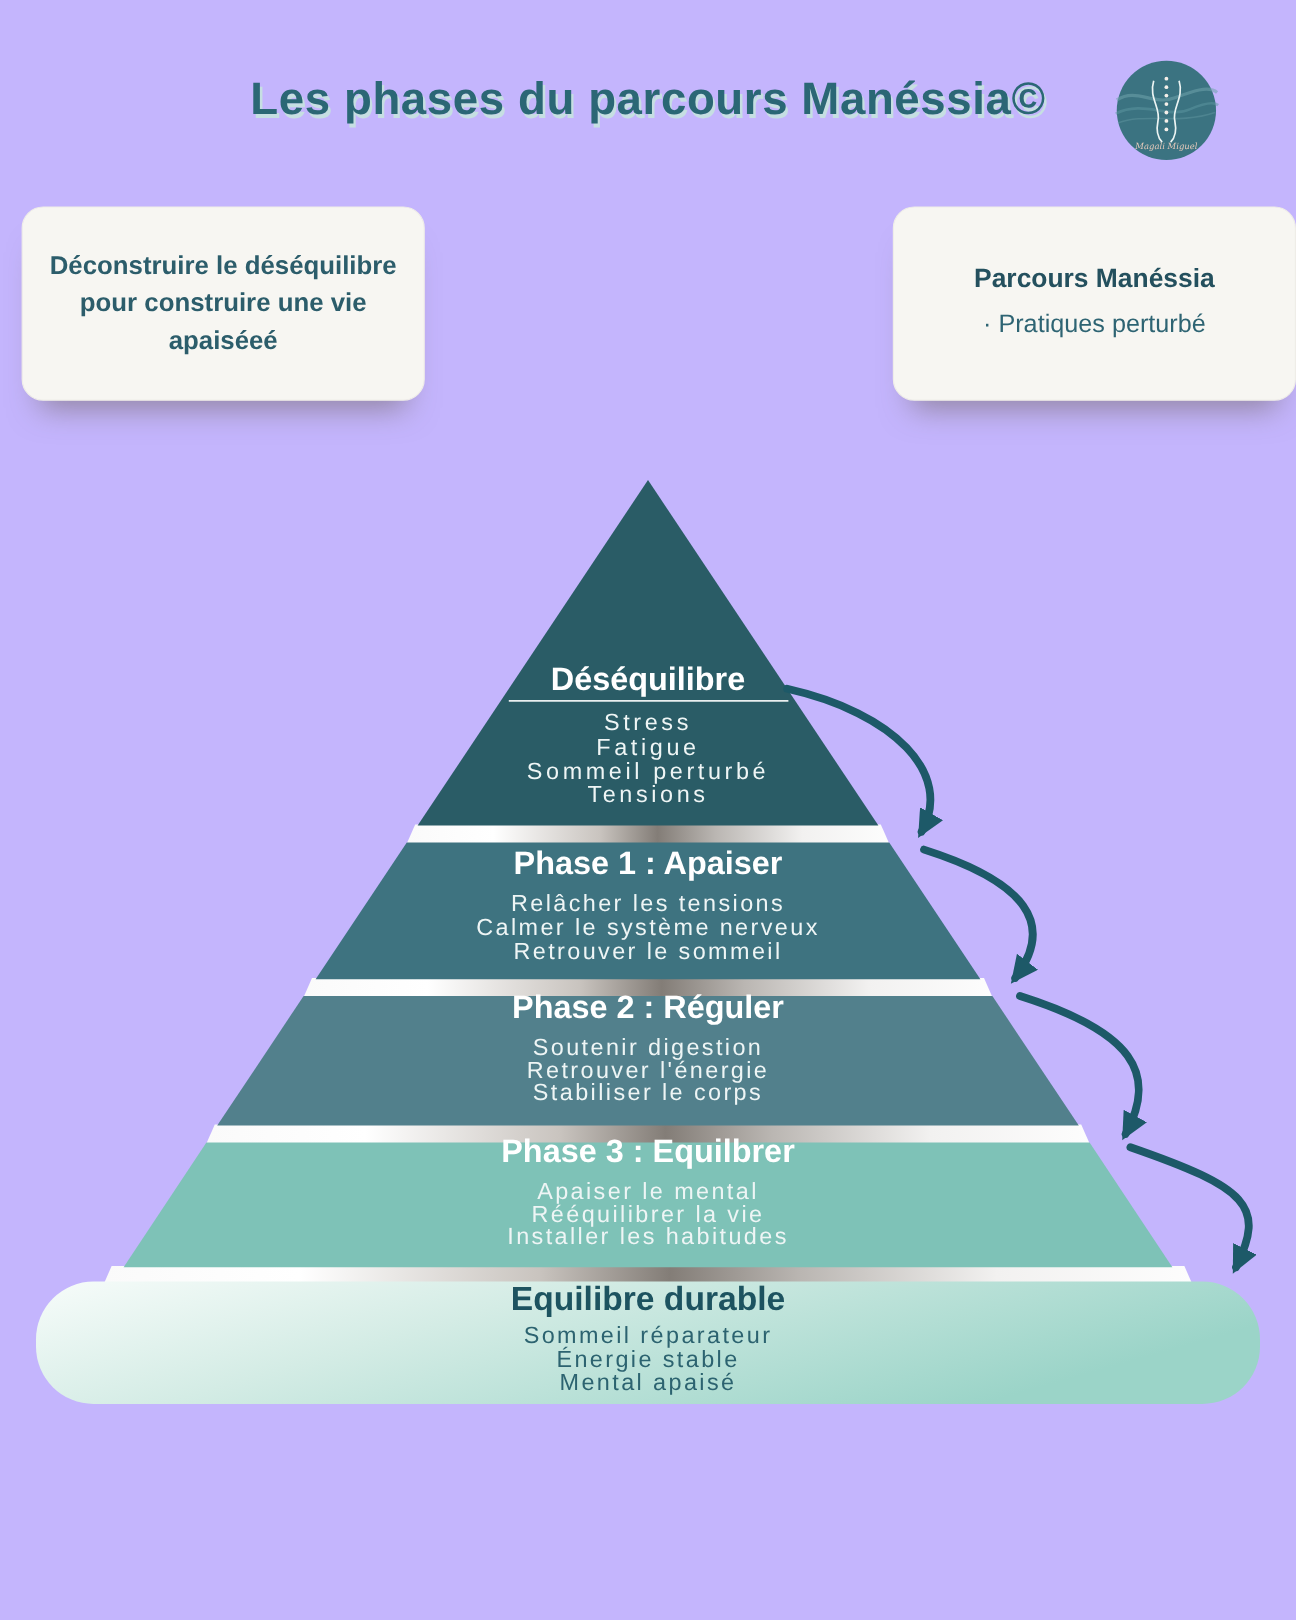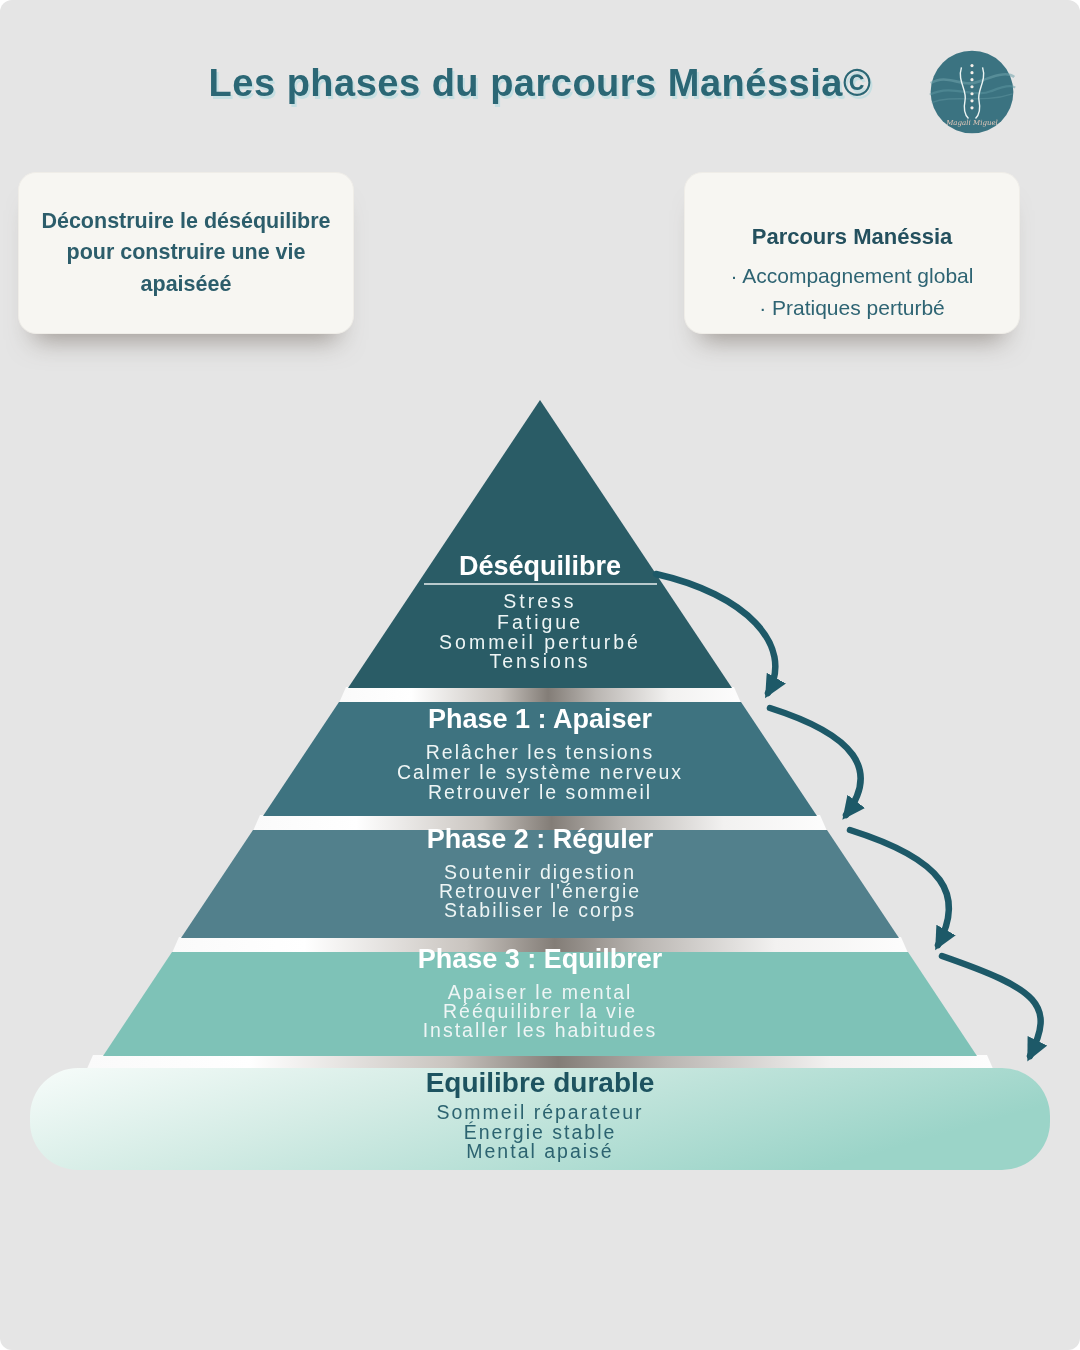--- a/index.html
+++ b/index.html
@@ -1,35 +1,34 @@
 <!DOCTYPE html>
 <html><head>
 <meta charset="utf-8">
 <style>
   html,body{margin:0;padding:0;background:#ffffff;}
   .page{
-    position:relative;width:1080px;height:1350px;background:#e5e5e5;overflow:hidden;
+    position:relative;width:1080px;height:1350px;background:#c4b5fd;overflow:hidden;
     font-family:"Liberation Sans", sans-serif;
-    border-radius:12px;
   }
   .page-title{
     position:absolute;left:0;top:62px;width:1080px;margin:0;
     text-align:center;font-size:38px;font-weight:bold;color:#2b6775;
     text-shadow:2px 3px 0 #c6dfe2;letter-spacing:0.5px;
   }
   .logo{position:absolute;left:928px;top:48px;width:88px;height:88px;}
   .card{
     position:absolute;top:172px;width:336px;height:162px;border-radius:18px;
     background:#f7f6f2;border:1px solid #efede8;
     box-shadow:0 22px 26px -16px rgba(100,90,80,0.55);
     display:flex;flex-direction:column;justify-content:center;align-items:center;
     box-sizing:border-box;padding:10px 14px;
   }
   .card-left{left:18px;}
-  .card-right{left:684px;justify-content:flex-end;}
+  .card-right{left:744px;}
   .intro-text{
     margin:0;text-align:center;font-size:21.5px;font-weight:bold;color:#2c5d6b;line-height:1.45;
   }
   .parcours-title{
     margin:0 0 10px 0;text-align:center;font-size:22px;font-weight:bold;color:#24505e;
   }
   .card-line{
     margin:0;text-align:center;font-size:21px;color:#2e6473;line-height:1.5;
   }
   .pyramid-svg{position:absolute;left:0;top:0;width:1080px;height:1350px;}
@@ -73,21 +72,20 @@
       <text x="50" y="87" text-anchor="middle" class="logo-script">Magali Miguel</text>
     </svg>
   </div>
 
   <div class="card card-left">
     <p class="intro-text">Déconstruire le déséquilibre pour construire une vie apaiséeé</p>
   </div>
 
   <div class="card card-right">
     <h2 class="parcours-title">Parcours Manéssia</h2>
-    <p class="card-line">· Accompagnement global</p>
     <p class="card-line">· Pratiques perturbé</p>
   </div>
 
   <svg class="pyramid-svg" viewBox="0 0 1080 1350">
     <defs>
       <linearGradient id="sepGrad" x1="0" y1="0" x2="1" y2="0">
         <stop offset="0%" stop-color="#fafafa"></stop>
         <stop offset="18%" stop-color="#ffffff"></stop>
         <stop offset="40%" stop-color="#c9c4bf"></stop>
         <stop offset="52%" stop-color="#837d77"></stop>

